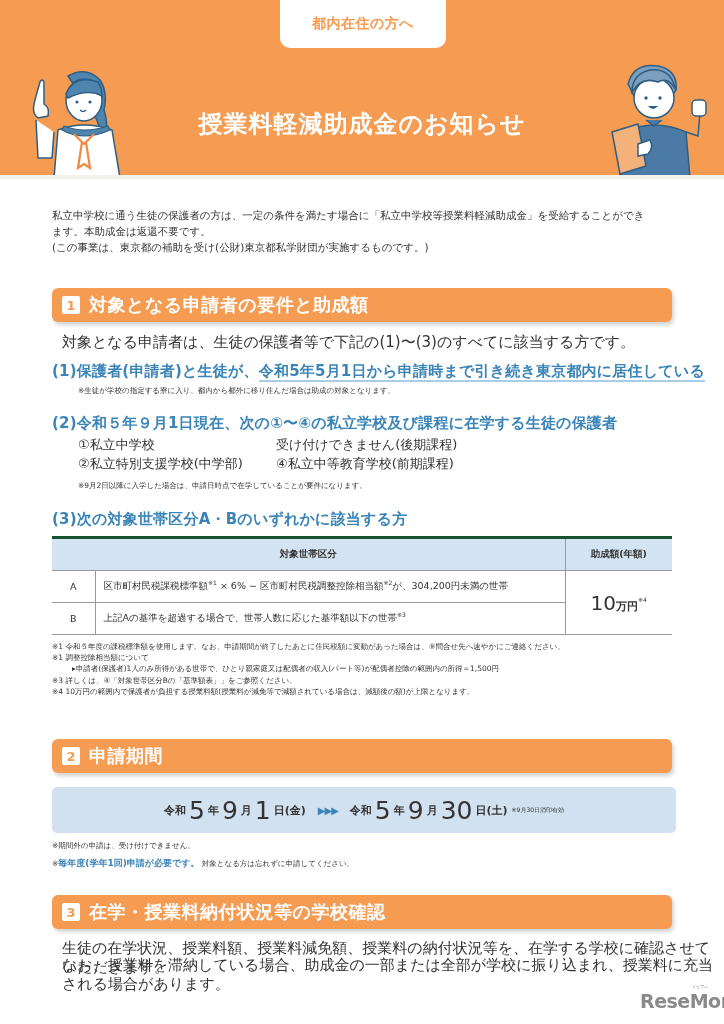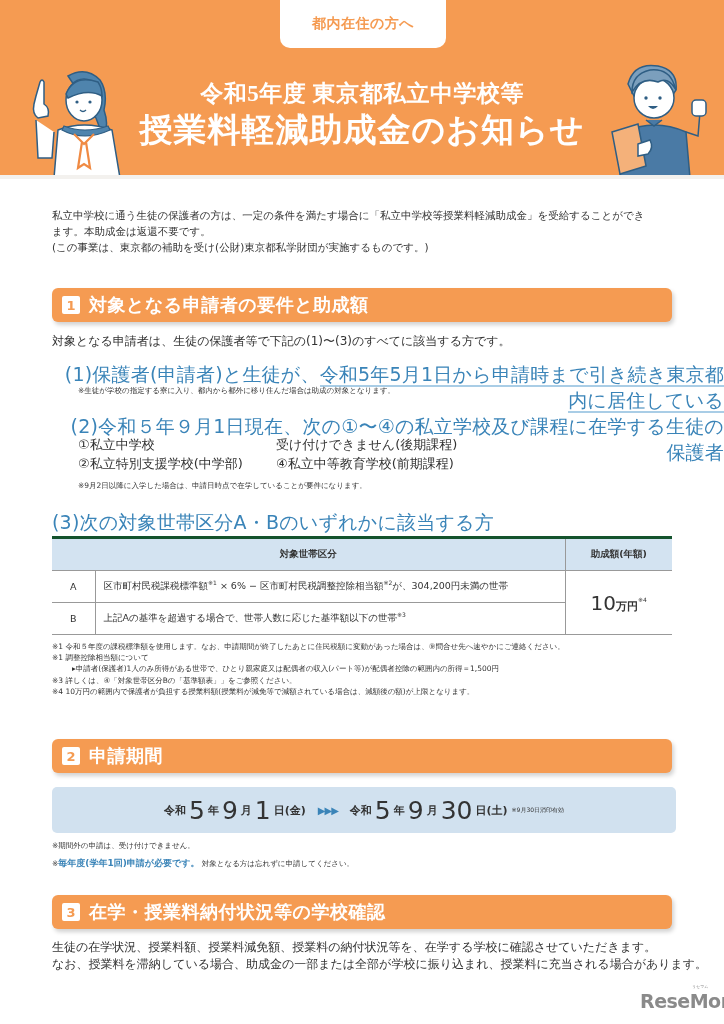--- a/index.html
+++ b/index.html
@@ -4,32 +4,32 @@
 <style>
   * { box-sizing: border-box; margin: 0; padding: 0; }
   html, body { width: 724px; height: 1024px; background: #ffffff; overflow: hidden; }
   body { font-family: "DejaVu Sans", "Liberation Sans", sans-serif; color: #333; position: relative; }
 
   .hero { position: absolute; left: 0; top: 0; width: 724px; height: 175px; background: #f59b52; overflow: hidden; font-family: Liberation Serif, serif; }
   .hero-bottom { position: absolute; left: 0; top: 175px; width: 724px; height: 4px; background: #f3f1ee; }
   .hero-tab { position: absolute; left: 280px; top: 0; width: 166px; height: 48px; background: #fff; border-radius: 0 0 10px 10px; display: flex; align-items: center; justify-content: center; }
   .hero-tab span { color: #f59b52; font-weight: bold; font-size: 14px; letter-spacing: 0.5px; }
   .hero-title1 { position: absolute; left: 0; width: 724px; top: 78px; text-align: center; color: #fff; font-weight: bold; font-size: 23px; letter-spacing: 0.5px; }
-  .hero-title2 { position: absolute; left: 0; width: 724px; top: 108px; text-align: center; color: #fff; font-weight: bold; font-size: 33px; letter-spacing: 1px; }
+  .hero-title2 { position: absolute; left: 0; width: 724px; top: 108px; text-align: center; color: #fff; font-weight: bold; font-size: 24px; letter-spacing: 1px; }
   .char { position: absolute; }
 
   .intro { position: absolute; left: 52px; top: 207px; width: 640px; font-size: 10.5px; line-height: 16px; color: #333; }
 
   .sec-head { position: absolute; left: 52px; width: 620px; height: 34px; background: #f59b52; border-radius: 6px; box-shadow: 2px 3px 4px rgba(0,0,0,0.18); display: flex; align-items: center; padding-left: 10px; }
   .sec-num { width: 18px; height: 18px; background: #fff; color: #f59b52; font-weight: bold; font-size: 13px; display: flex; align-items: center; justify-content: center; border-radius: 2px; margin-right: 9px; }
   .sec-title { color: #fff; font-weight: bold; font-size: 18px; letter-spacing: 0.5px; }
 
-  .text { position: absolute; font-size: 12px; color: #333; }
+  .text { position: absolute; font-size: 15px; color: #333; margin-left: 10px; }
   .small { position: absolute; font-size: 7.5px; color: #333; }
-  .blue-h { position: absolute; color: #3a84b8; font-weight: normal; font-size: 19px; letter-spacing: 0.2px; text-align: right; }
+  .blue-h { position: absolute; color: #3a84b8; font-weight: bold; font-size: 15px; letter-spacing: 0.2px; }
   .ul { border-bottom: 2px solid #a9cde6; }
   .school { position: absolute; font-size: 13px; color: #333; }
 
   table.tbl { position: absolute; left: 52px; top: 536px; width: 620px; border-collapse: collapse; font-size: 9.5px; color: #333; }
   table.tbl th { background: #d3e3f1; height: 33px; font-weight: bold; font-size: 9.5px; color: #333; border-top: 3px solid #14532d; border-bottom: 1px solid #999; }
   table.tbl td { height: 32px; border-bottom: 1px solid #999; padding-left: 8px; }
   table.tbl td.key { width: 43px; text-align: center; padding-left: 0; border-right: 1px solid #999; }
   table.tbl td.amt { width: 107px; border-left: 1px solid #999; text-align: center; padding-left: 0; font-size: 20px; }
   table.tbl td.amt .unit { font-size: 11px; font-weight: bold; }
   sup { font-size: 6px; vertical-align: super; }
@@ -46,21 +46,20 @@
   .logo { position: absolute; left: 640px; top: 990px; font-weight: bold; font-size: 19px; color: #8a8a8a; letter-spacing: -0.5px; }
   .logo-small { position: absolute; left: 692px; top: 984px; font-size: 4px; color: #8a8a8a; }
 </style>
 </head>
 <body>
 
 <div class="hero">
   <div class="hero-tab">
     <span>都内在住の方へ</span>
   </div>
-  <div class="hero-title1">令和5年度 東京都私立中学校等</div>
   <div class="hero-title2">授業料軽減助成金のお知らせ</div>
 
   <svg class="char" style="left:28px;top:68px" width="110" height="110" viewBox="0 0 110 110">
     <path d="M40 8 Q58 -2 72 12 Q80 24 76 42 Q82 60 74 66 L68 50 Z" fill="#4f84ad" stroke="#2f5e84" stroke-width="1.5"></path>
     <ellipse cx="56" cy="32" rx="18" ry="21" fill="#fff" stroke="#2f5e84" stroke-width="1.5"></ellipse>
     <path d="M38 26 Q46 6 70 14 Q74 20 74 28 Q60 20 40 30 Z" fill="#4f84ad" stroke="#2f5e84" stroke-width="1.5"></path>
     <circle cx="49" cy="34" r="1.6" fill="#2f5e84"></circle>
       <circle cx="62" cy="34" r="1.6" fill="#2f5e84"></circle>
     <path d="M52 42 Q55 45 58 42" stroke="#2f5e84" fill="none" stroke-width="1.3"></path>
     <path d="M30 62 Q56 52 84 62 L92 110 L26 110 Z" fill="#fff" stroke="#2f5e84" stroke-width="1.5"></path>

